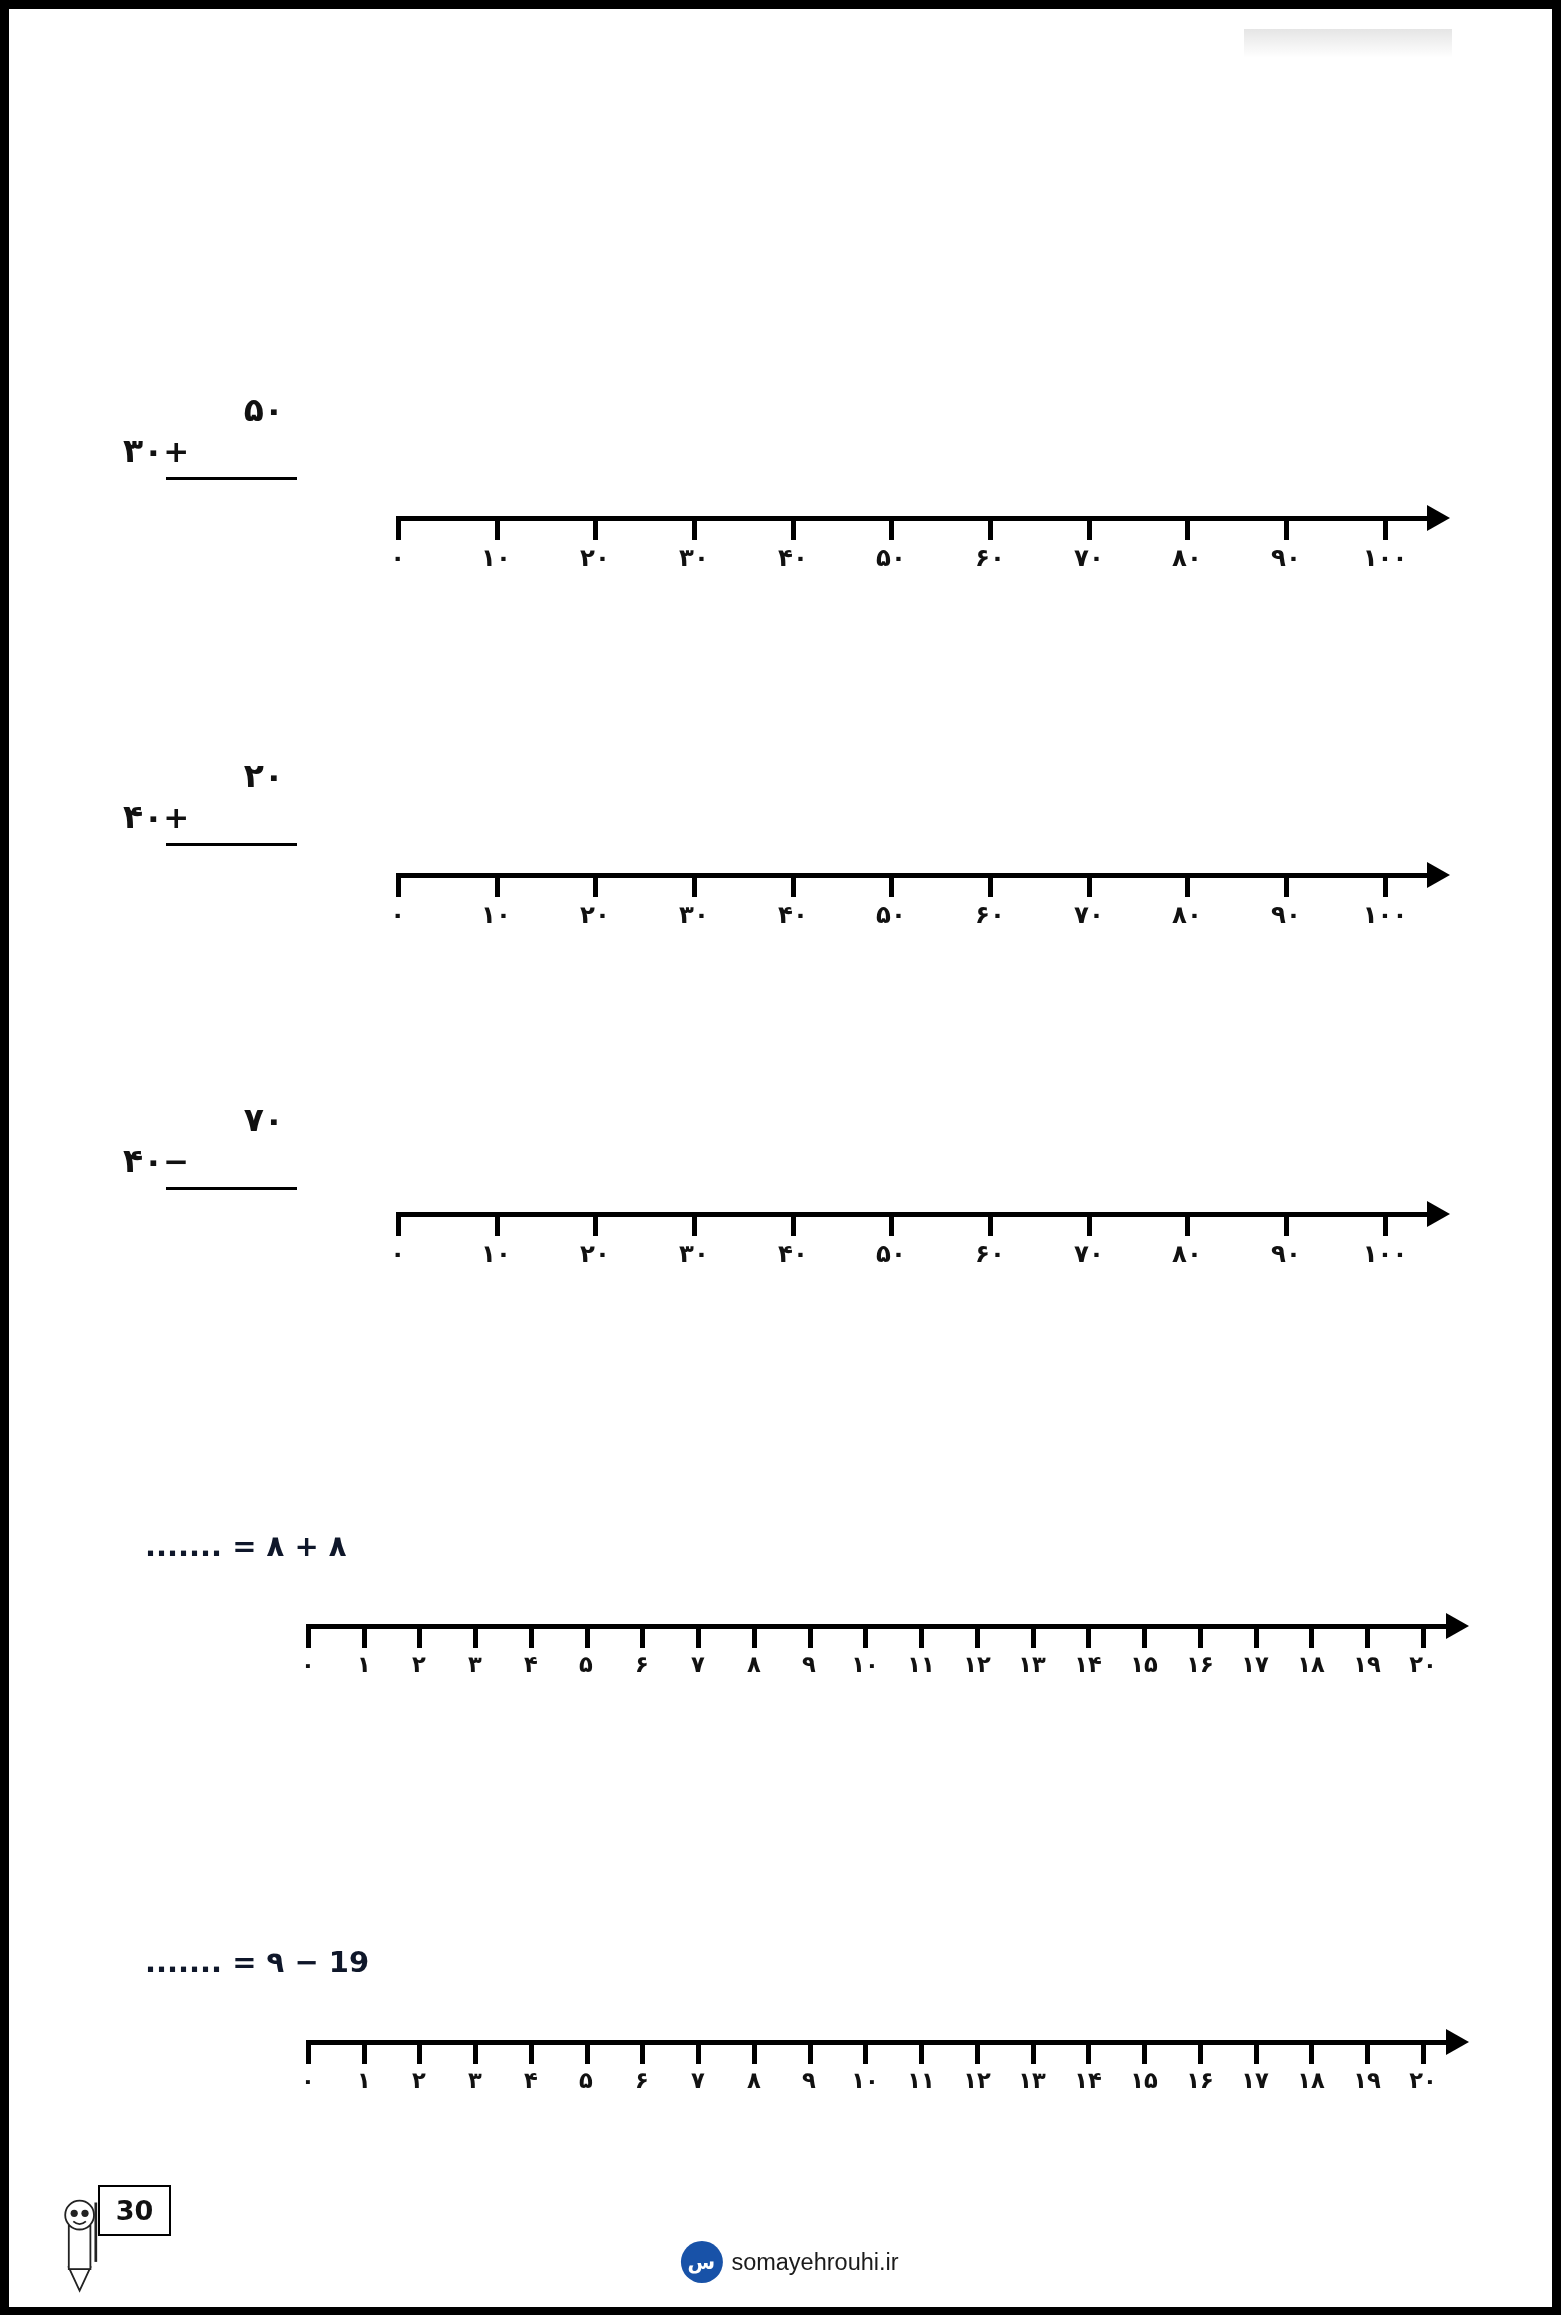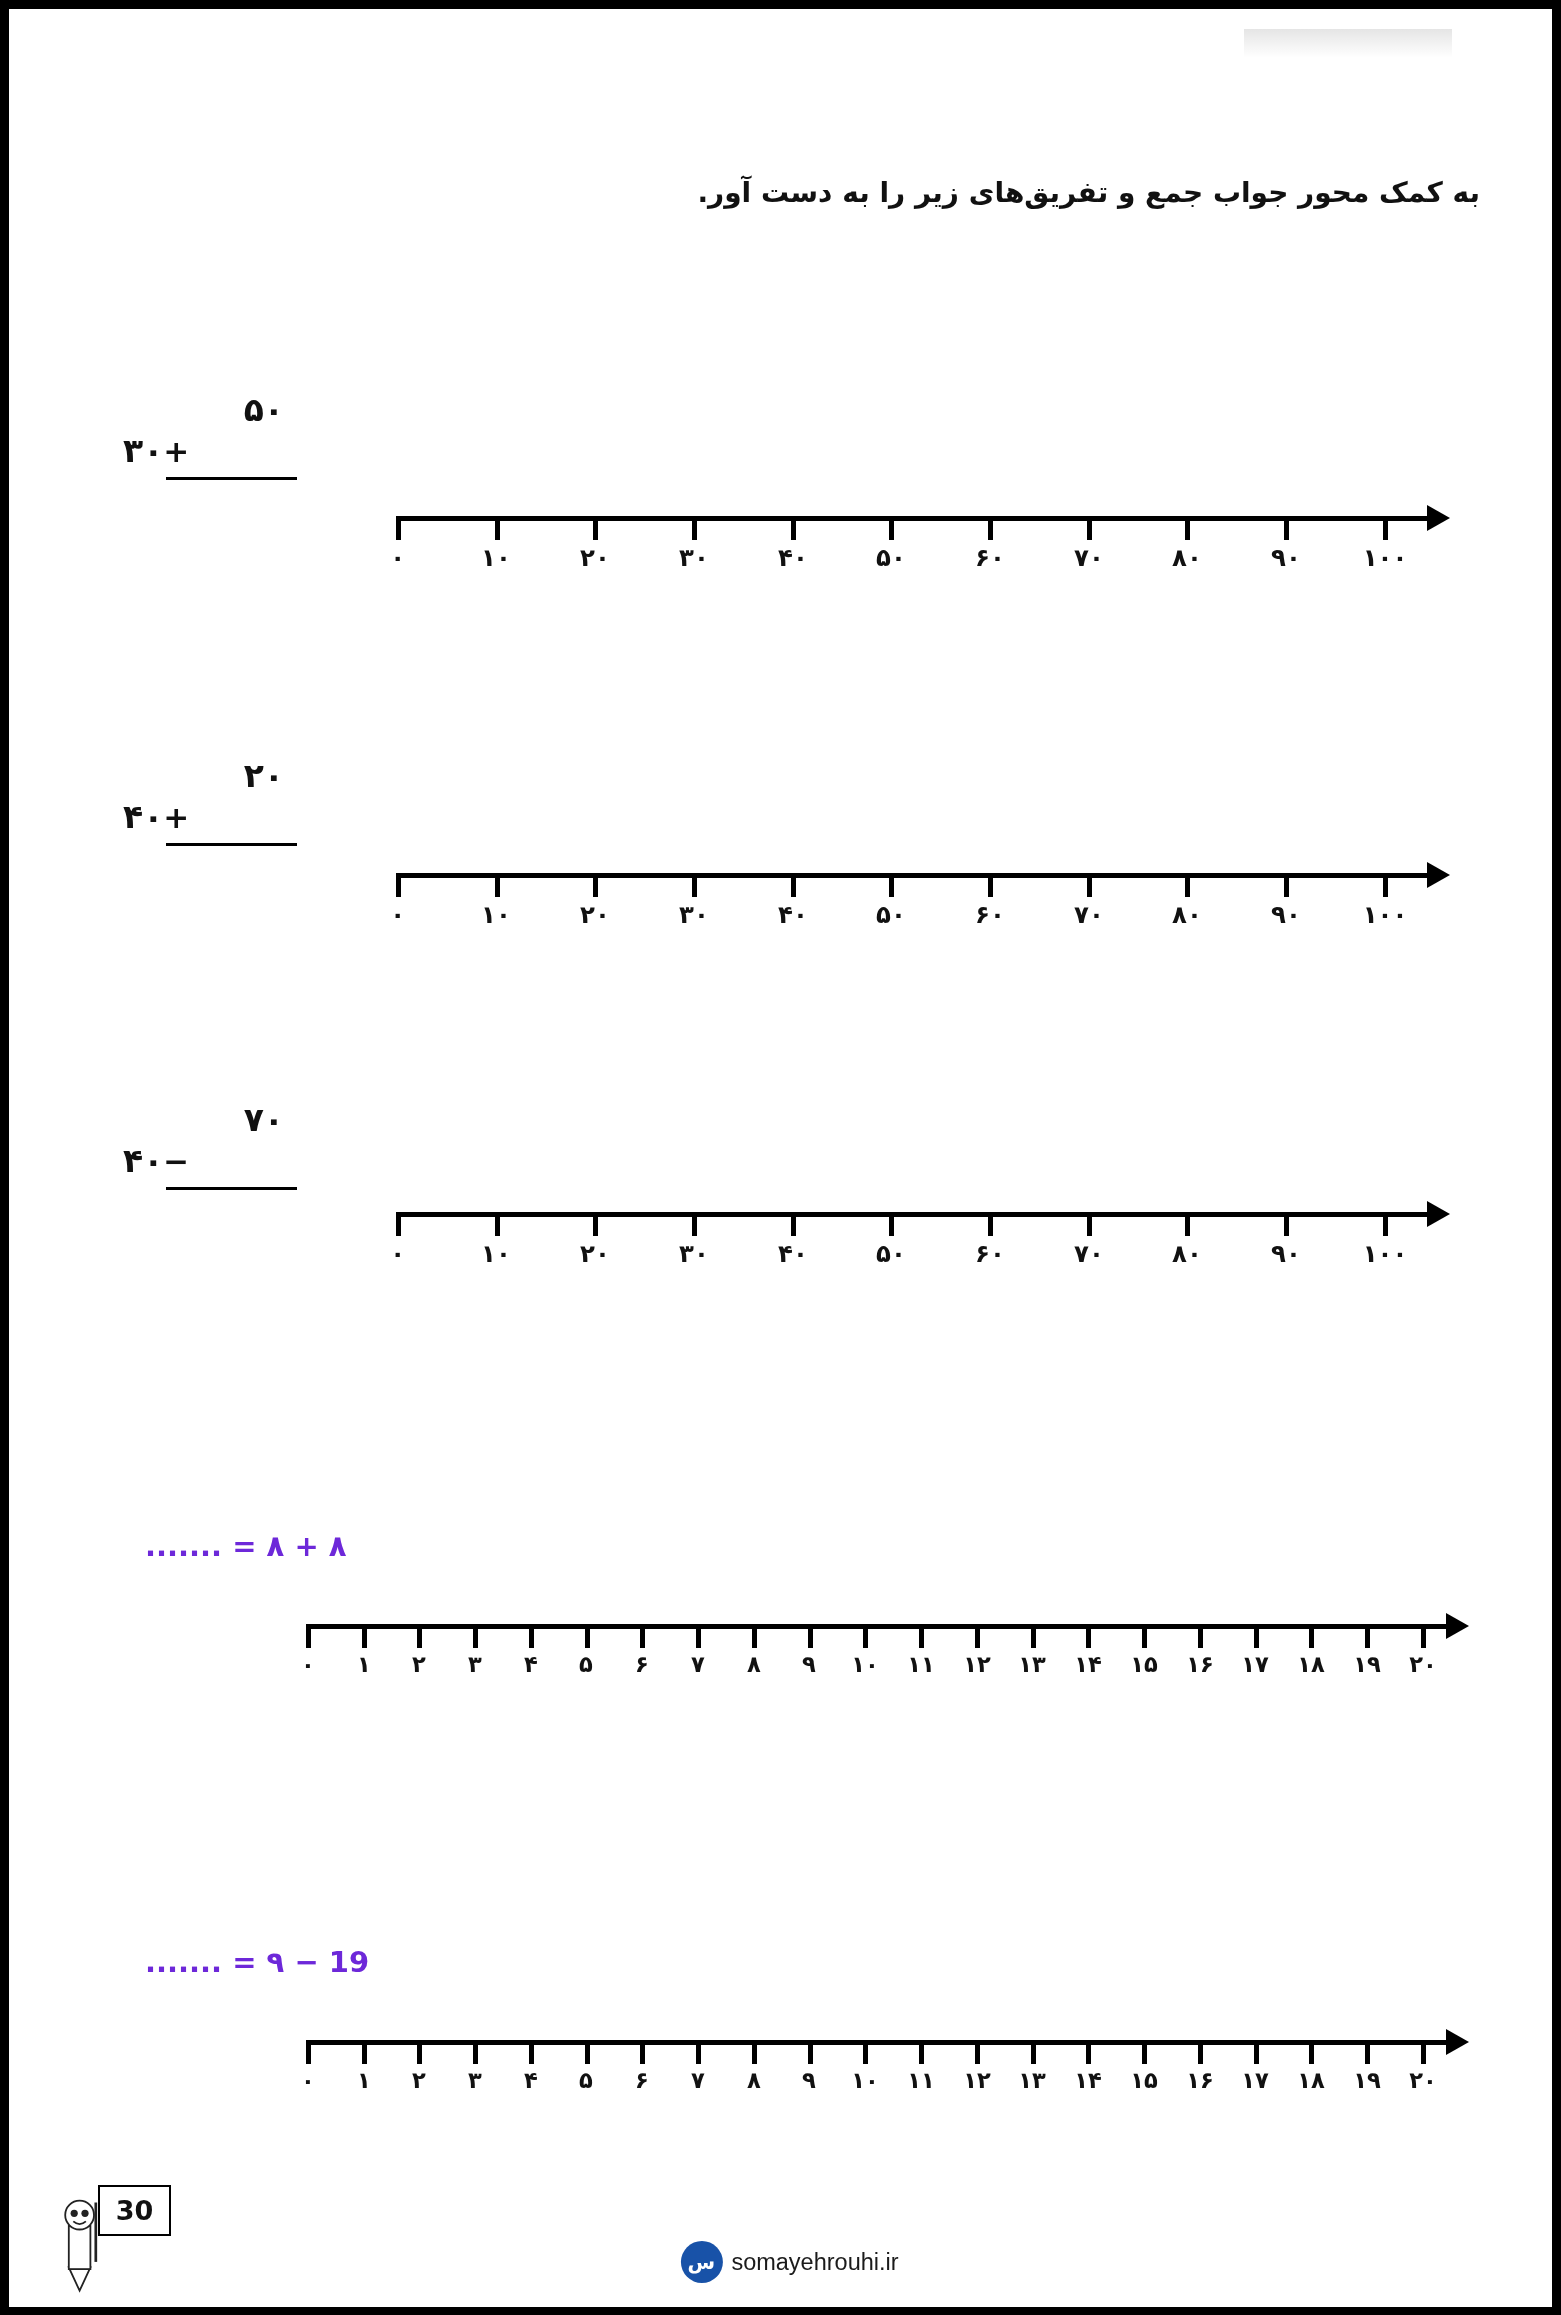--- a/index.html
+++ b/index.html
@@ -127,21 +127,21 @@
   .nl-label.small {
     font-size: 22.6px;
   }
 
   
   .eq {
     position: absolute;
     direction: rtl;
     font-size: 29px;
     font-weight: 700;
-    color: #6d28d9;
+    color: #0f172a;
     letter-spacing: 0.9px;
     white-space: nowrap;
     text-align: center;
   }
 
   
   .page-badge {
     position: absolute;
     left: 80px;
     bottom: 80px;
@@ -199,21 +199,20 @@
   }
 </style>
 </head>
 <body>
 
 <div class="page">
   <div class="sheet">
 
     <div class="scan-shadow"></div>
 
-    <div class="instruction">به کمک محور جواب جمع و تفریق‌های زیر را به دست آور.</div>
 
     <div class="vsum" style="right: 1257px; top: 371px;">
       <div class="row1">۵۰</div>
       <div class="row2">
         <span class="num">۳۰</span>
         <span class="op">+</span>
       </div>
       <div class="bar"></div>
     </div>
 

